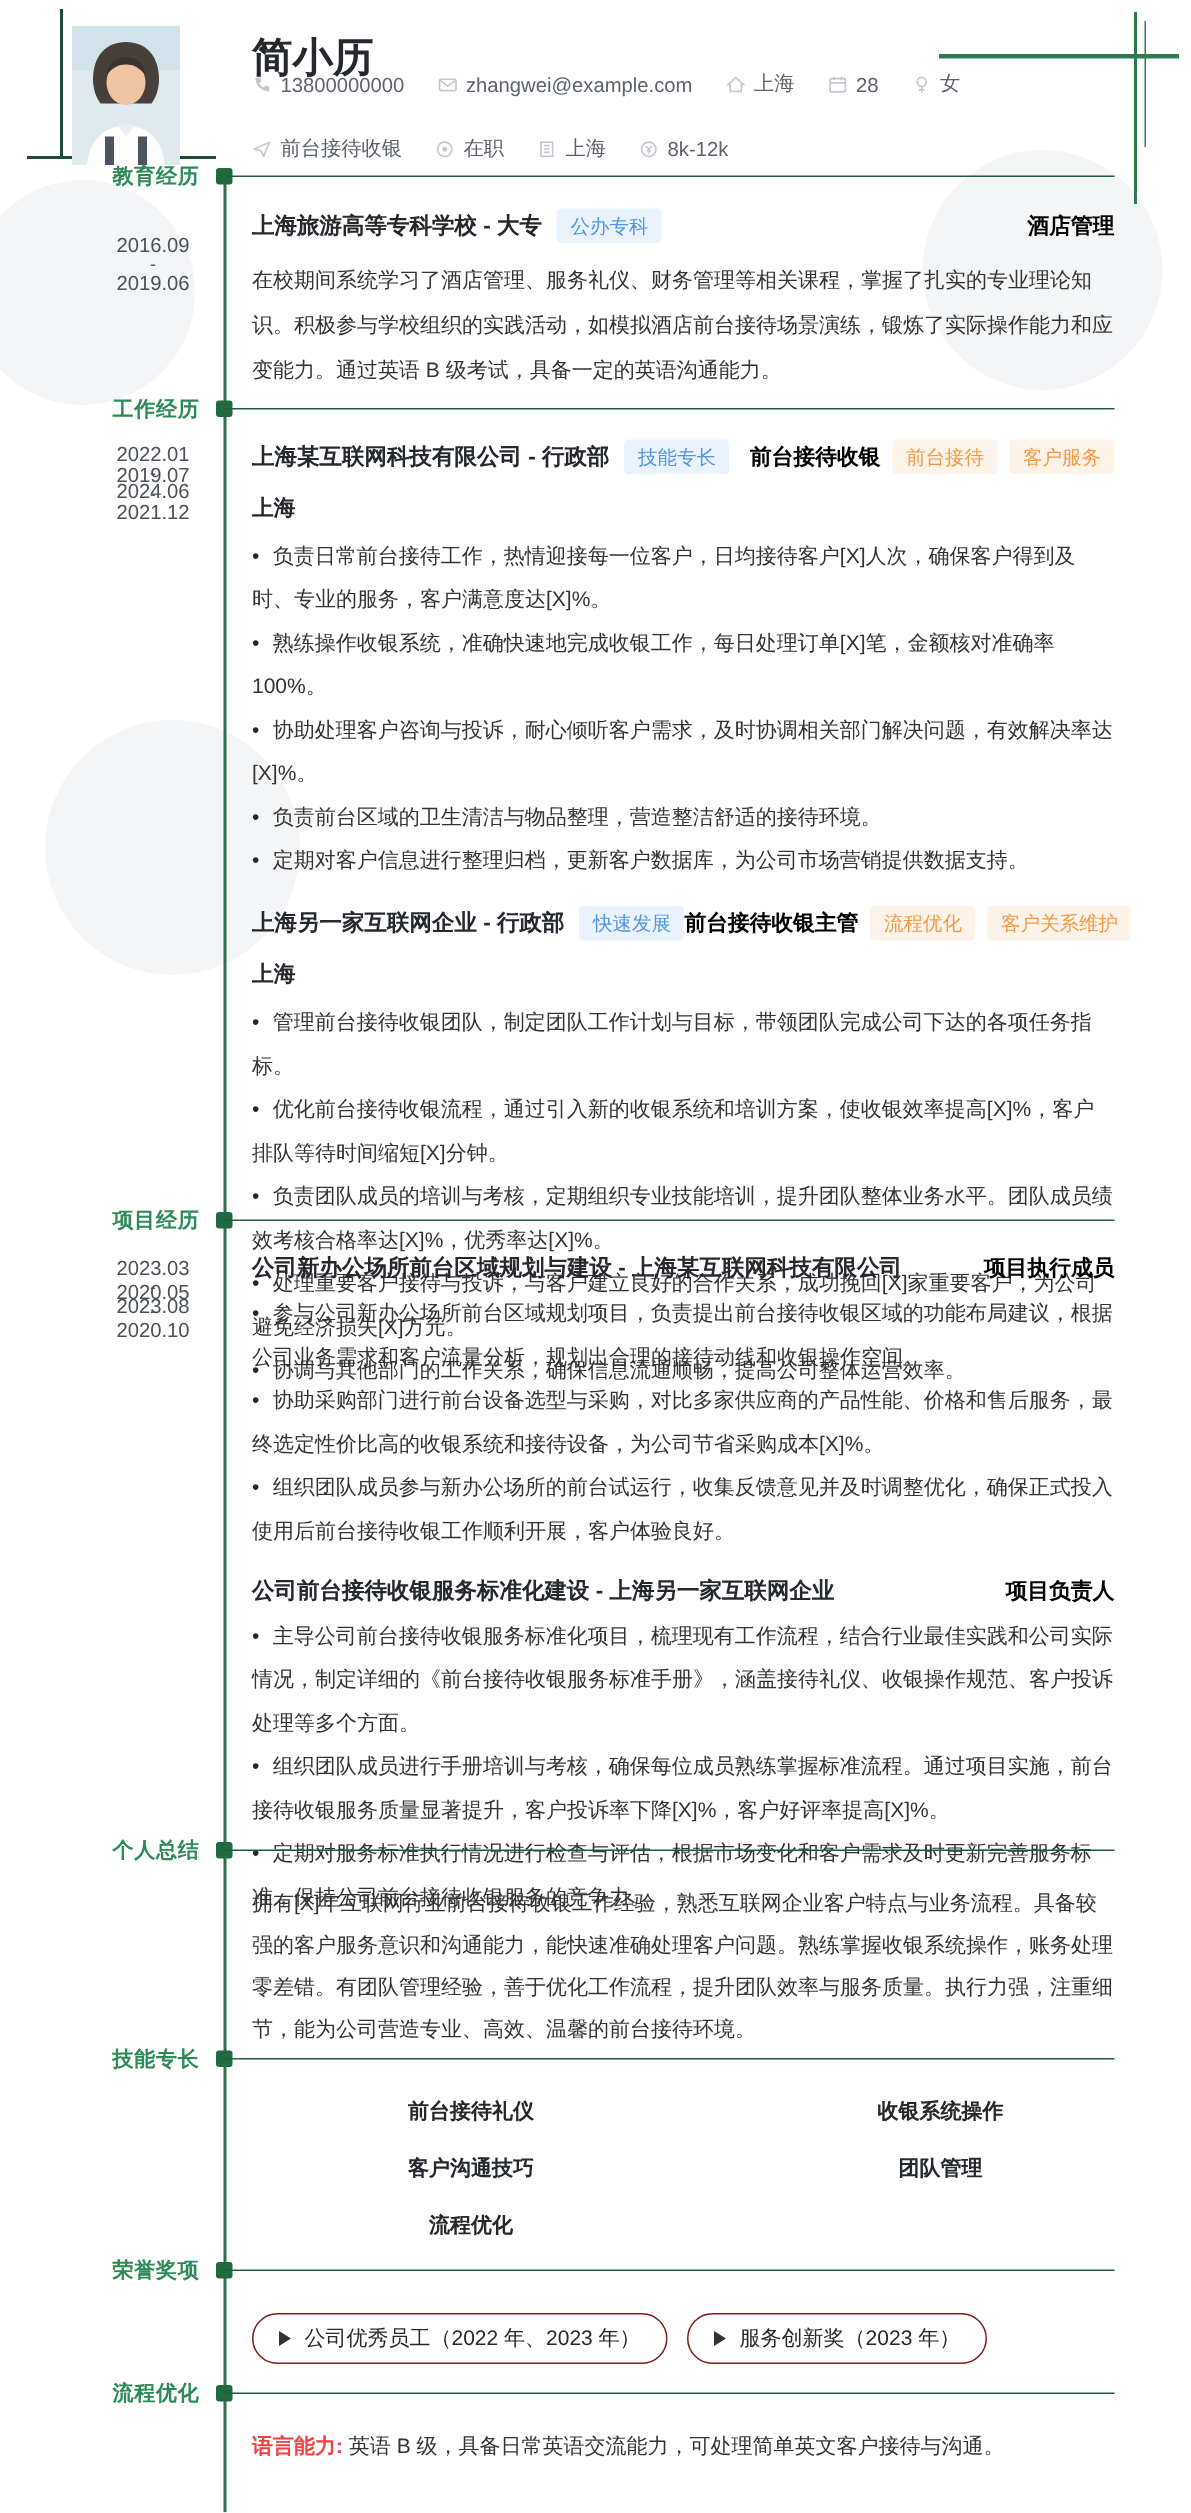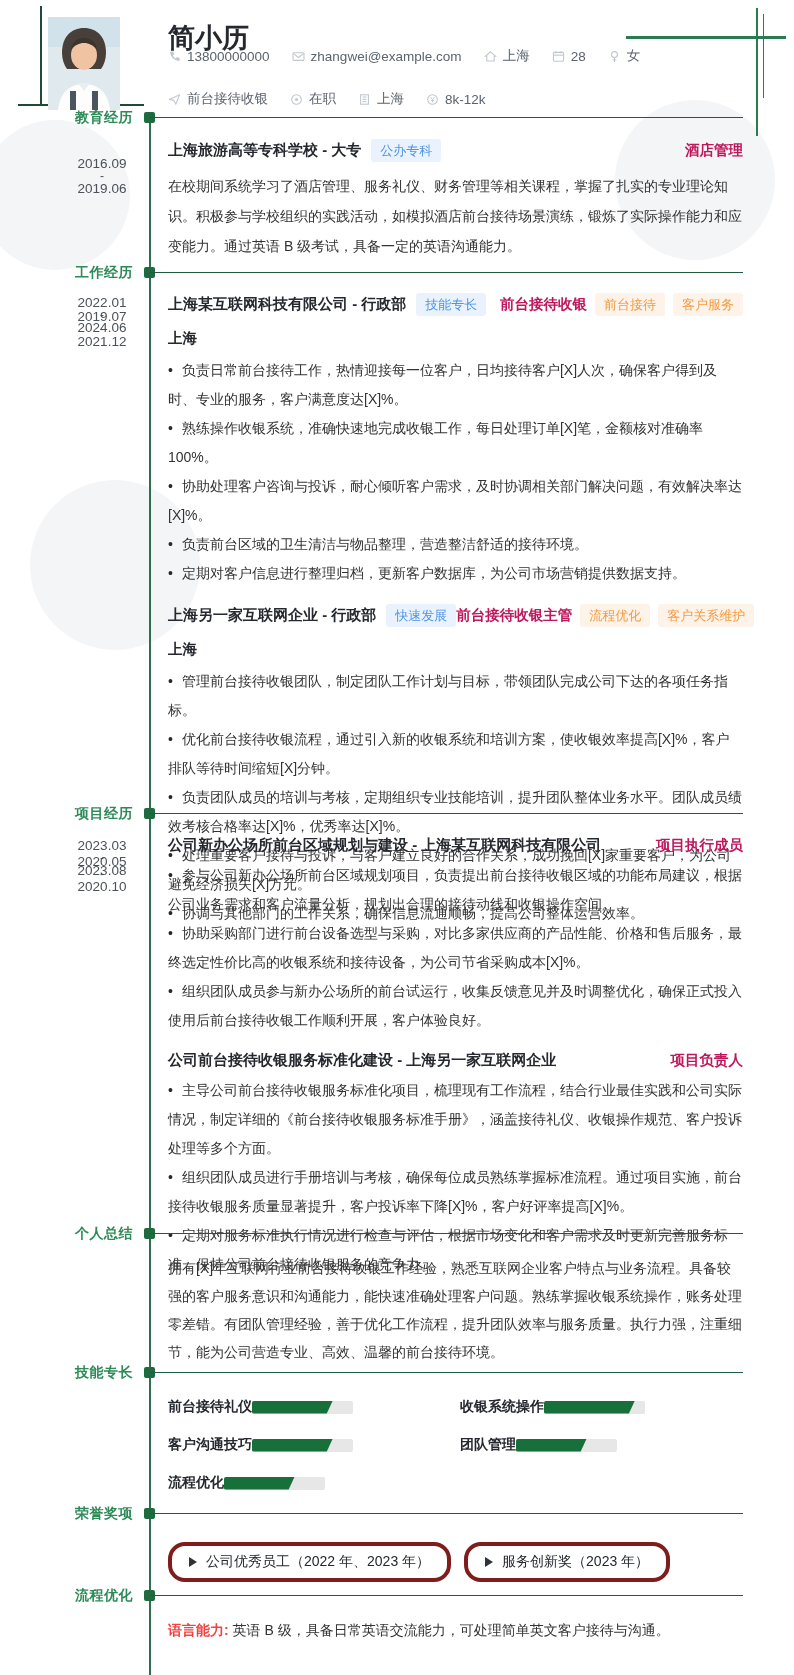--- a/index.html
+++ b/index.html
@@ -31,38 +31,38 @@
   .sec-sq{position:absolute;left:144px;top:0;width:11px;height:11px;background:#1e6b40;border-radius:2px;}
   .sec-line{position:absolute;left:150px;width:593px;top:5px;height:1px;background:#1e5b40;}
   .body{position:relative;margin-left:168px;width:575px;}
   .dates{position:absolute;left:-100px;width:68px;text-align:center;
          font-size:13.5px;color:#4b5158;line-height:16px;}
   .dash{line-height:9px;font-size:12px;}
   .erow{display:flex;justify-content:space-between;align-items:center;}
   .lgrp,.rgrp{display:flex;align-items:center;gap:10px;}
   .rgrp{gap:8px;}
   .etitle{font-size:15px;font-weight:bold;color:#25282e;white-space:nowrap;}
-  .eright{font-size:14.5px;font-weight:bold;color:#be185d;white-space:nowrap;}
+  .eright{font-size:14.5px;font-weight:bold;color:#000000;white-space:nowrap;}
   .badge-blue{font-size:13px;color:#4f94e5;background:#eaf3fd;padding:2.5px 9px;border-radius:3px;white-space:nowrap;}
   .tag-orange{font-size:13px;color:#f59a43;background:#fdf3e8;padding:2.5px 9px;border-radius:3px;white-space:nowrap;}
   .loc{margin-top:13px;font-size:14.5px;font-weight:bold;color:#25282e;}
   .para{font-size:14px;line-height:30px;color:#333;margin:9px 0 0 0;}
   .bullets{margin-top:8px;}
   .bullet{font-size:14px;line-height:29px;color:#333;margin:0;}
   .bullet::before{content:"•";margin-right:9px;color:#25282e;}
   .entry + .entry{margin-top:16px;}
   
   .skillgrid{display:grid;grid-template-columns:292px 1fr;row-gap:22px;margin:20px 0 0 168px;}
-  .skill{display:flex;align-items:center;gap:0;height:16px;}
+  .skill{display:flex;align-items:center;gap:0;height:16px;flex-direction:column;}
   .skill-name{font-size:14px;font-weight:bold;color:#25282e;white-space:nowrap;}
   .bar{width:101px;height:13px;background:#e7e7e7;border-radius:2px;overflow:hidden;}
   .fill{height:100%;background:#17703a;clip-path:polygon(0 0,100% 0,calc(100% - 6px) 100%,0 100%);}
   
   .pills{display:flex;gap:13px;margin:22px 0 0 168px;}
-  .pill{display:flex;align-items:center;gap:9px;border:4px solid #7f1d1d;border-radius:17px;
+  .pill{display:flex;align-items:center;gap:9px;border:1px solid #7f1d1d;border-radius:17px;
         padding:7px 17px;font-size:14px;color:#25282e;background:#fff;}
   .tri{width:0;height:0;border-left:8px solid #2f3338;border-top:5px solid transparent;border-bottom:5px solid transparent;}
   
   .other-line{margin:20px 0 0 168px;font-size:14px;color:#333;}
   .other-line b{color:#ef4444;}
 </style>
 </head>
 <body>
 
 <div class="page">

